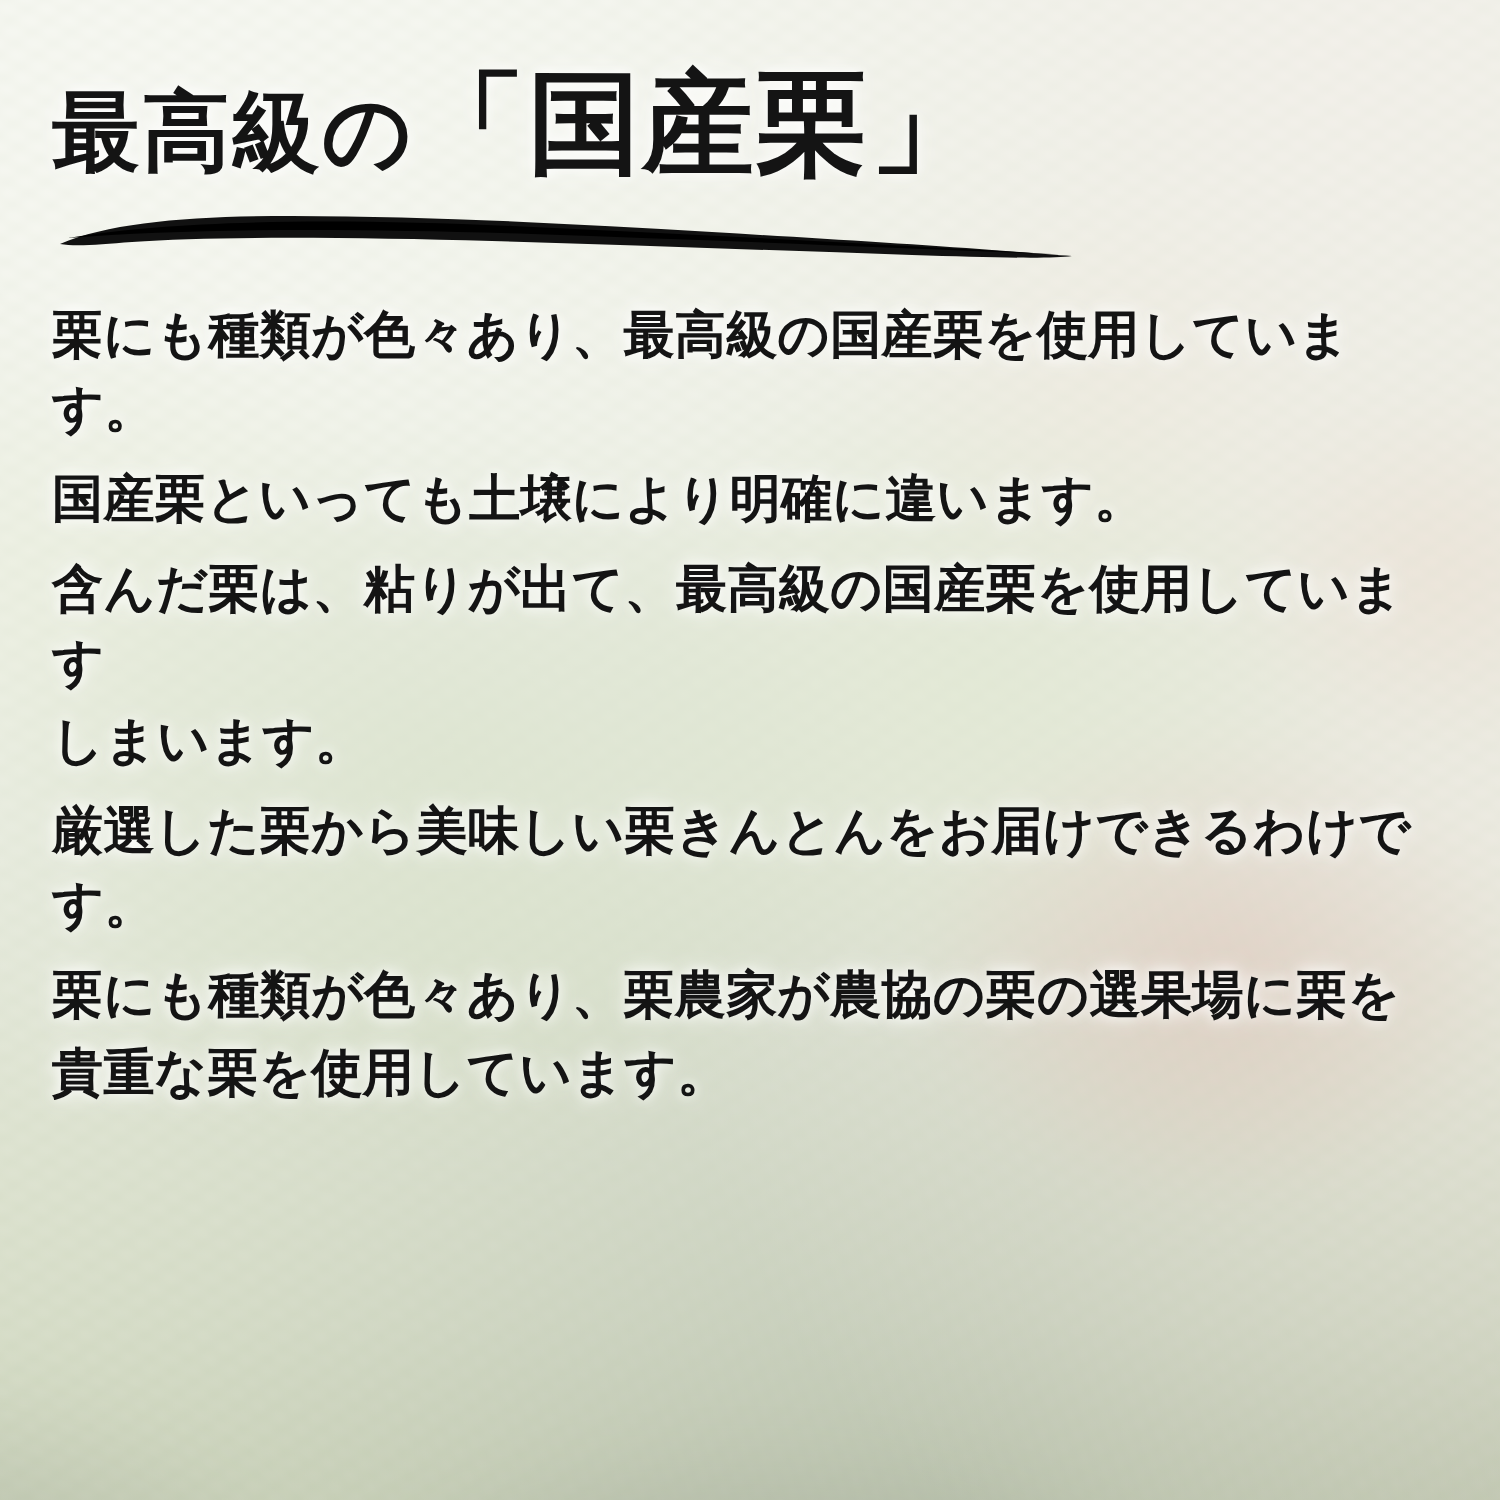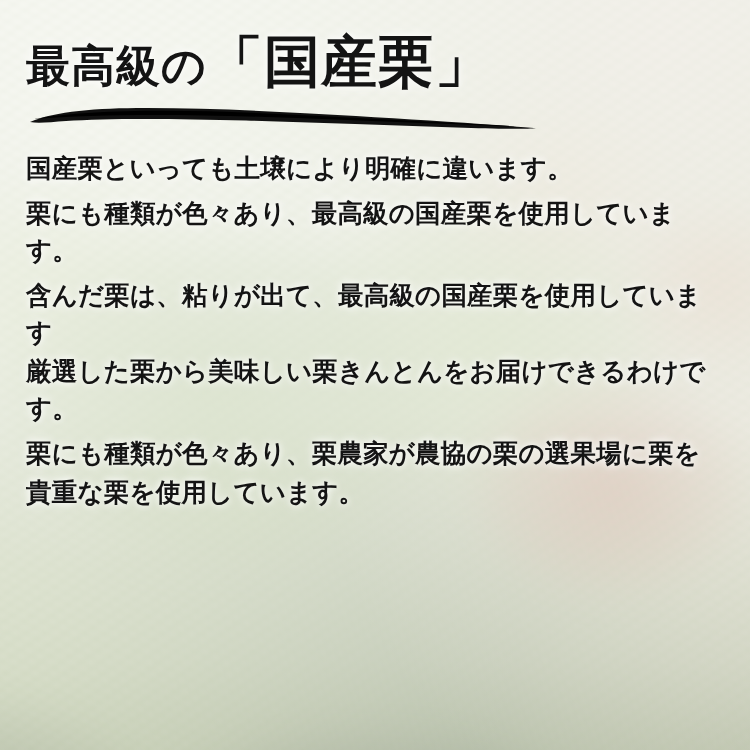--- a/index.html
+++ b/index.html
@@ -130,22 +130,23 @@
     <h1 class="headline">
       <span>最高級の</span><span class="big">「国産栗」</span>
     </h1>
 
     <svg class="brush" viewBox="0 0 516 30" aria-hidden="true">
       <path d="M4,20 C30,9 70,6 120,6 C190,6 260,10 330,14 C380,17 430,20 470,23 C490,24.5 502,25.5 510,26 C500,27.5 470,26.8 430,25.5 C360,23.2 290,20.5 220,18.5 C150,16.5 80,16 40,19 C24,20.2 12,21.5 4,20 Z" fill="#111111"></path>
       <path d="M8,17 C60,8 140,7 230,11 C320,15 410,20 500,25 C420,22 330,18 240,15 C150,12 70,12 8,17 Z" fill="#000000"></path>
     </svg>
 
     <div class="body-text">
+      <p>栗にも種類が色々あり、最高級の国産栗を使用しています。</p>
       <p>国産栗といっても土壌により明確に違います。</p>
-      <p>栗にも種類が色々あり、最高級の国産栗を使用しています。</p>
       <p class="tight">含んだ栗は、粘りが出て、最高級の国産栗を使用しています</p>
+      <p>しまいます。</p>
       <p>厳選した栗から美味しい栗きんとんをお届けできるわけです。</p>
       <p class="tight">栗にも種類が色々あり、栗農家が農協の栗の選果場に栗を</p>
       <p>貴重な栗を使用しています。</p>
     </div>
 
   </div>
 </div>
 
 </body></html>

